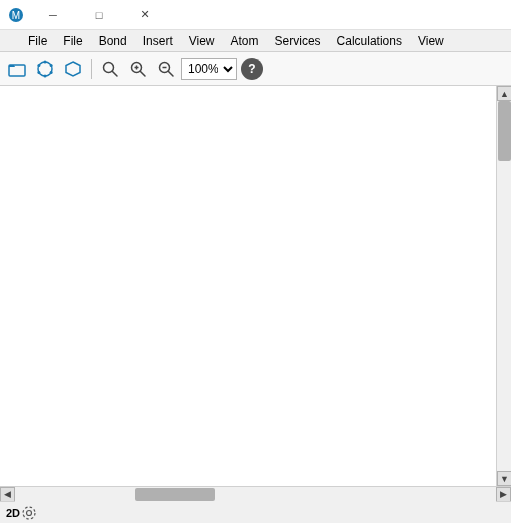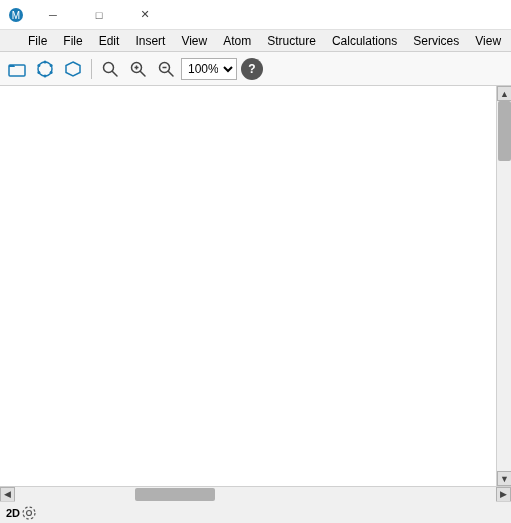--- a/index.html
+++ b/index.html
@@ -251,27 +251,26 @@
   <div class="title-bar-controls">
     <button class="title-bar-btn">─</button>
     <button class="title-bar-btn">□</button>
     <button class="title-bar-btn close">✕</button>
   </div>
 </div>
 
 <div class="menu-bar">
   <span class="menu-item">File</span>
   <span class="menu-item">File</span>
-  <span class="menu-item">Edit</span>
+  <span class="menu-item">Bond</span>
   <span class="menu-item">Insert</span>
   <span class="menu-item">View</span>
   <span class="menu-item">Atom</span>
-  <span class="menu-item">Structure</span>
+  <span class="menu-item">Services</span>
   <span class="menu-item">Calculations</span>
-  <span class="menu-item">Services</span>
   <span class="menu-item">View</span>
 </div>
 
 <div class="toolbar">
 
   <button class="toolbar-btn" title="Open">
     <svg width="18" height="18" viewBox="0 0 18 18">
       <rect x="1" y="5" width="16" height="11" rx="1" fill="none" stroke="#1a7bb5" stroke-width="1.5"></rect>
       <path d="M1 7 L1 5 Q1 5 3 5 L6 5 L7 7Z" fill="#1a7bb5" stroke="none"></path>
     </svg>

